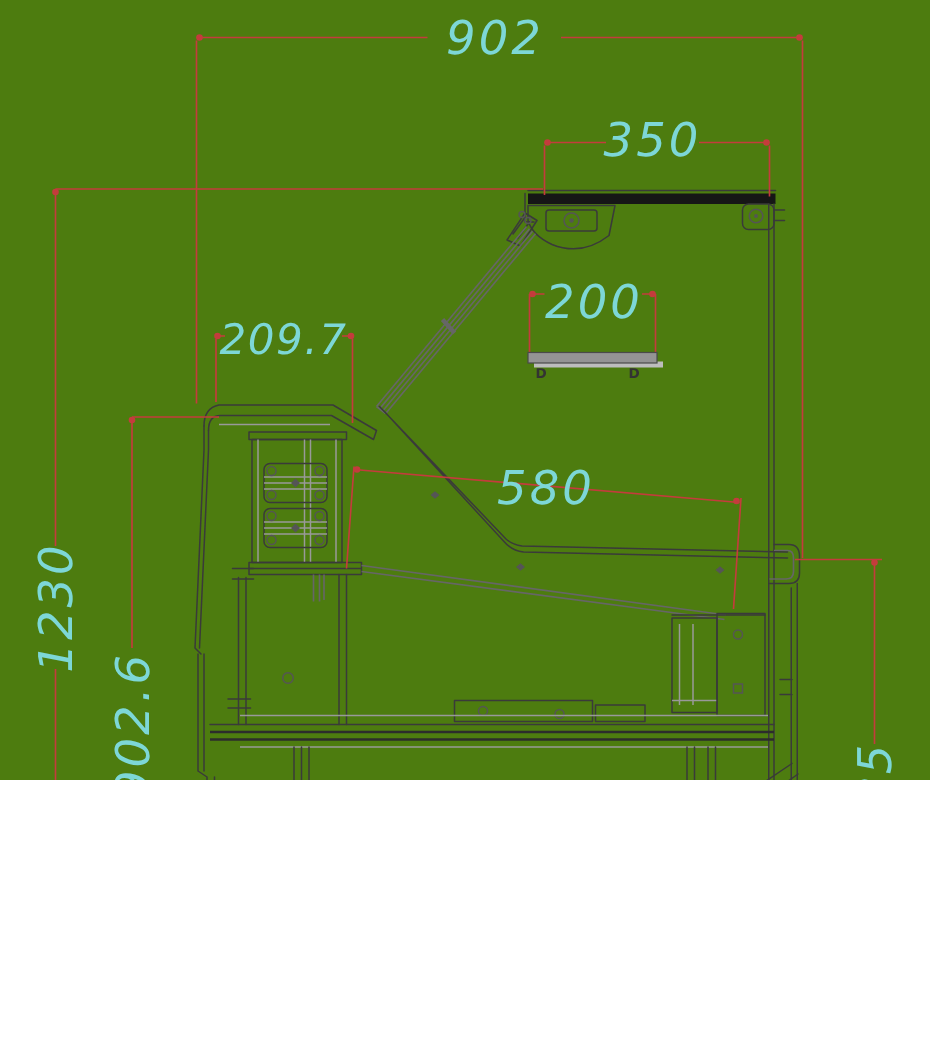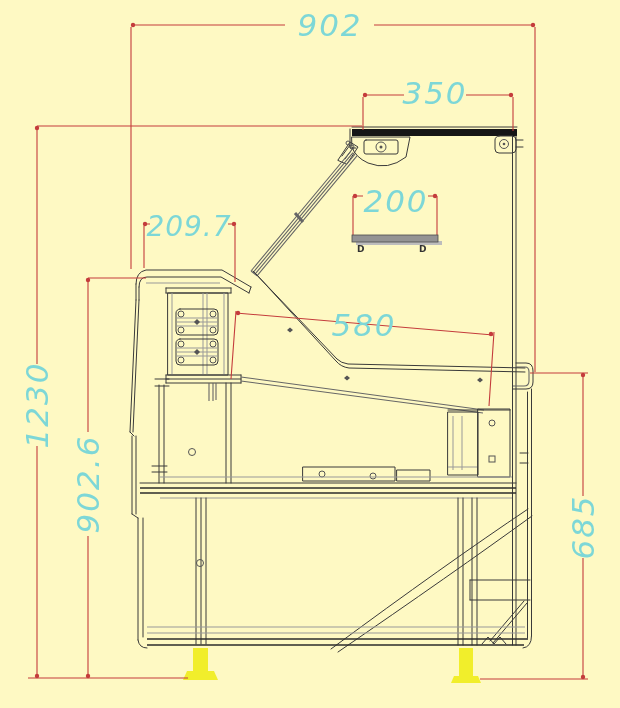--- a/index.html
+++ b/index.html
@@ -1,16 +1,16 @@
 <!DOCTYPE html>
 <html style="--dim-line: #c43c3c; --dim-text: #7dd7d7; --foot: #f1ee2b; --linework: #3a3a3a;"><head>
 <meta charset="utf-8">
 <style>
   html,body{margin:0;padding:0;background:#ffffff;}
-  #stage{position:relative;width:620px;height:708px;background:#fef9c3;overflow:hidden;
+  #stage{position:relative;width:620px;height:520px;background:#4d7c0f;overflow:hidden;
          font-family:"DejaVu Sans",sans-serif;}
   svg{display:block}
   .lw      {stroke:var(--linework,#3a3a3a);stroke-width:1;fill:none;stroke-linecap:round;stroke-linejoin:round;}
   .lw-md   {stroke:#666;stroke-width:1.1;fill:none;}
   .lw-lt   {stroke:#999;stroke-width:1;fill:none;}
   .lw-bold {stroke:#2c2c2c;stroke-width:1.6;fill:none;}
   .screw   {stroke:#555;stroke-width:1;fill:none;}
   .mark    {fill:#555;stroke:none;}
   .dim     {stroke:var(--dim-line,#c43c3c);stroke-width:1.1;fill:none;}
   .dim-dot {fill:var(--dim-line,#c43c3c);stroke:none;}

